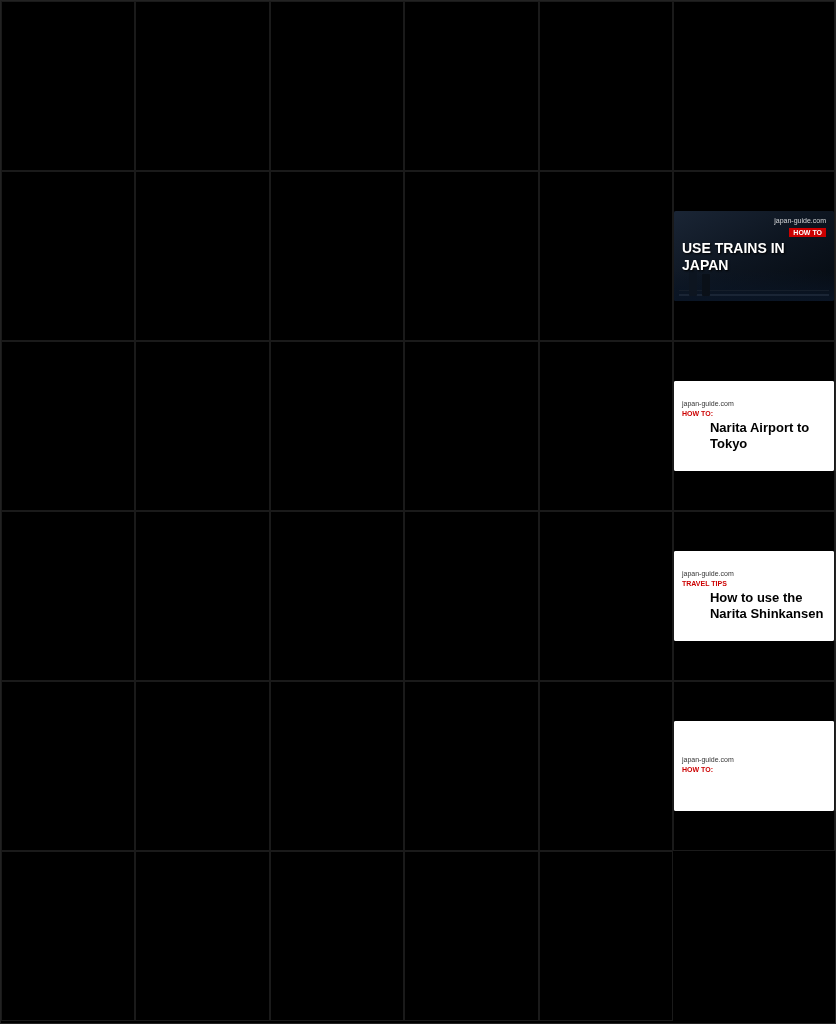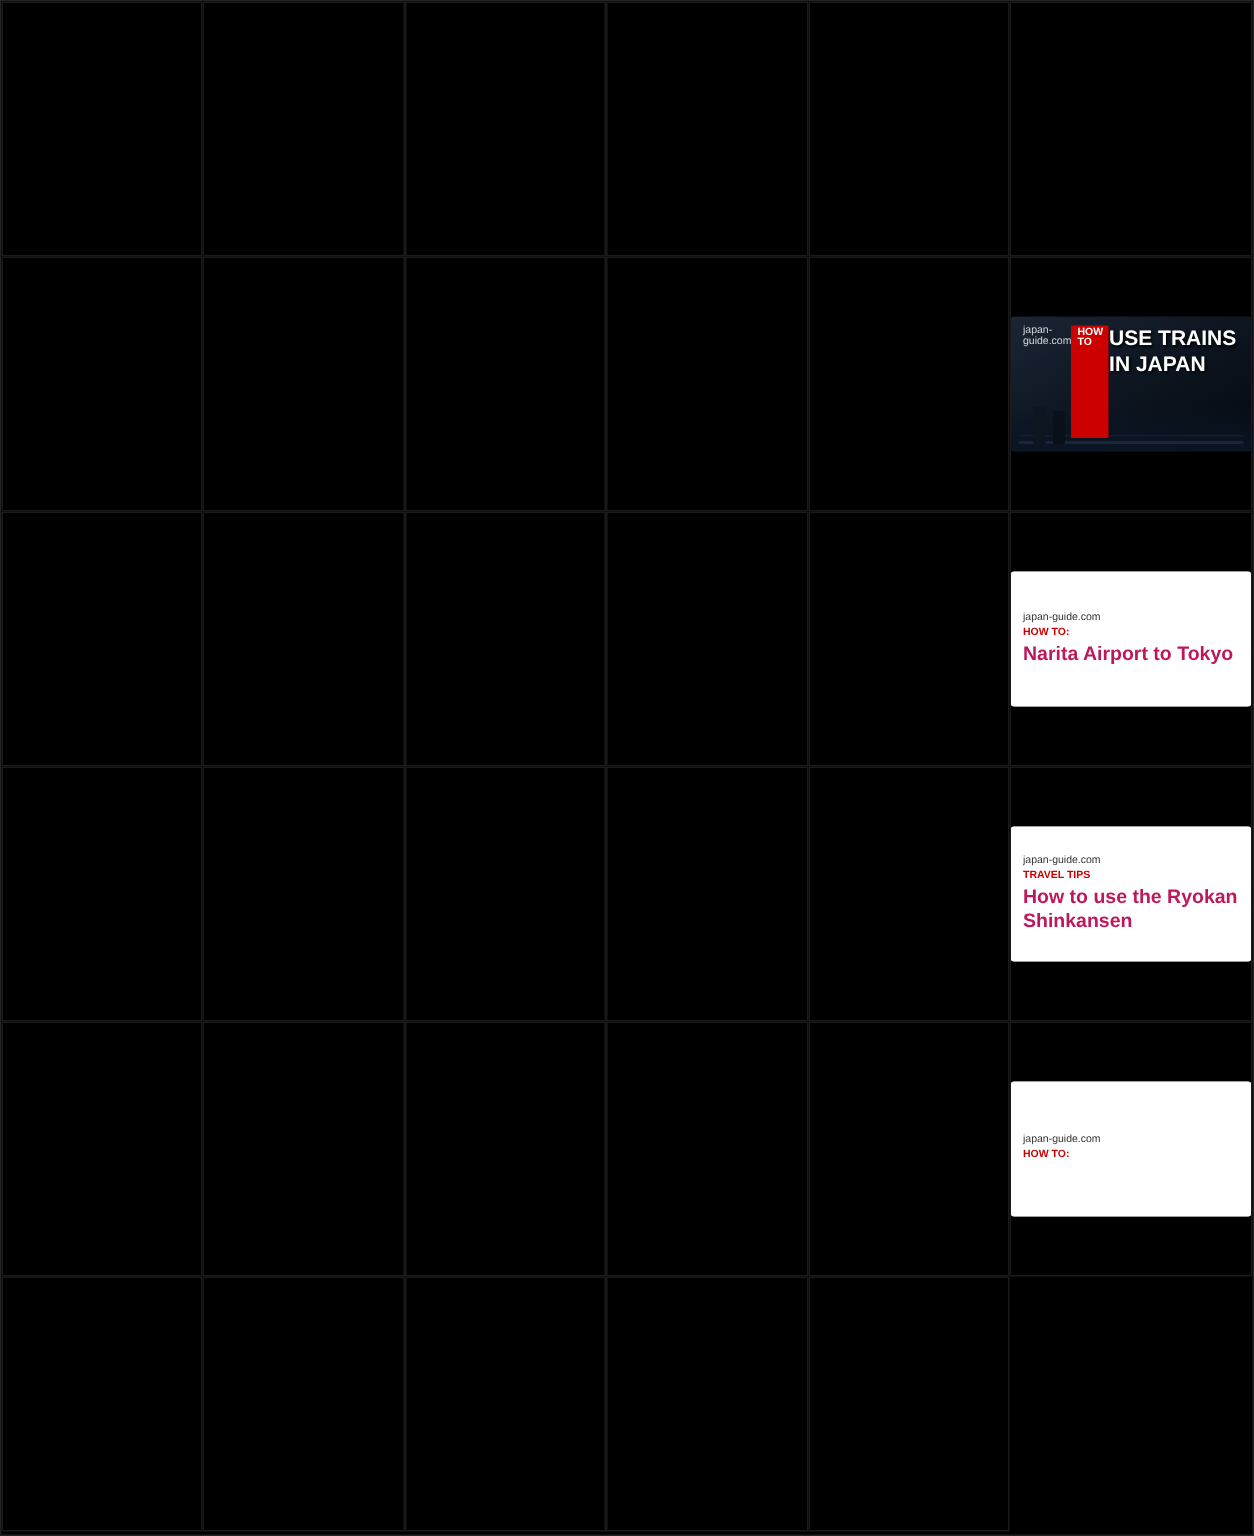--- a/index.html
+++ b/index.html
@@ -101,23 +101,24 @@
     .thumb-trains .bg-image {
       position: absolute;
       inset: 0;
       background: linear-gradient(to bottom right, #1a2535, #0d1520, #050a10);
     }
 
     .thumb-trains .overlay {
       position: absolute;
       inset: 0;
       display: flex;
-      flex-direction: row;
+      flex-direction: column;
       justify-content: flex-start;
       padding: 6px 8px;
+      align-items: flex-end;
     }
 
     
     .thumb-narita {
       background: #fff;
     }
 
     .thumb-narita .inner {
       position: absolute;
       inset: 0;
@@ -140,22 +141,23 @@
       font-size: 7px;
       color: #cc0000;
       font-weight: bold;
       margin-bottom: 3px;
     }
 
     .thumb-title-dark {
       font-family: Arial, sans-serif;
       font-size: 13px;
       font-weight: bold;
-      color: #be185d;
+      color: #000000;
       line-height: 1.2;
+      margin-left: 28px;
     }
 
     
     .thumb-shinkansen {
       background: #fff;
     }
 
     .thumb-shinkansen .inner {
       position: absolute;
       inset: 0;
@@ -244,21 +246,21 @@
   <div class="grid-cell"></div>
   <div class="grid-cell"></div>
   <div class="grid-cell"></div>
   <div class="grid-cell"></div>
 
   <div class="grid-cell">
     <div class="thumbnail thumb-shinkansen">
       <div class="inner">
         <span class="site-label-dark">japan-guide.com</span>
         <span class="travel-tips-label">TRAVEL TIPS</span>
-        <span class="thumb-title-dark">How to use the Ryokan Shinkansen</span>
+        <span class="thumb-title-dark">How to use the Narita Shinkansen</span>
       </div>
     </div>
   </div>
   <div class="grid-cell"></div>
   <div class="grid-cell"></div>
   <div class="grid-cell"></div>
   <div class="grid-cell"></div>
   <div class="grid-cell"></div>
 
   <div class="grid-cell">

